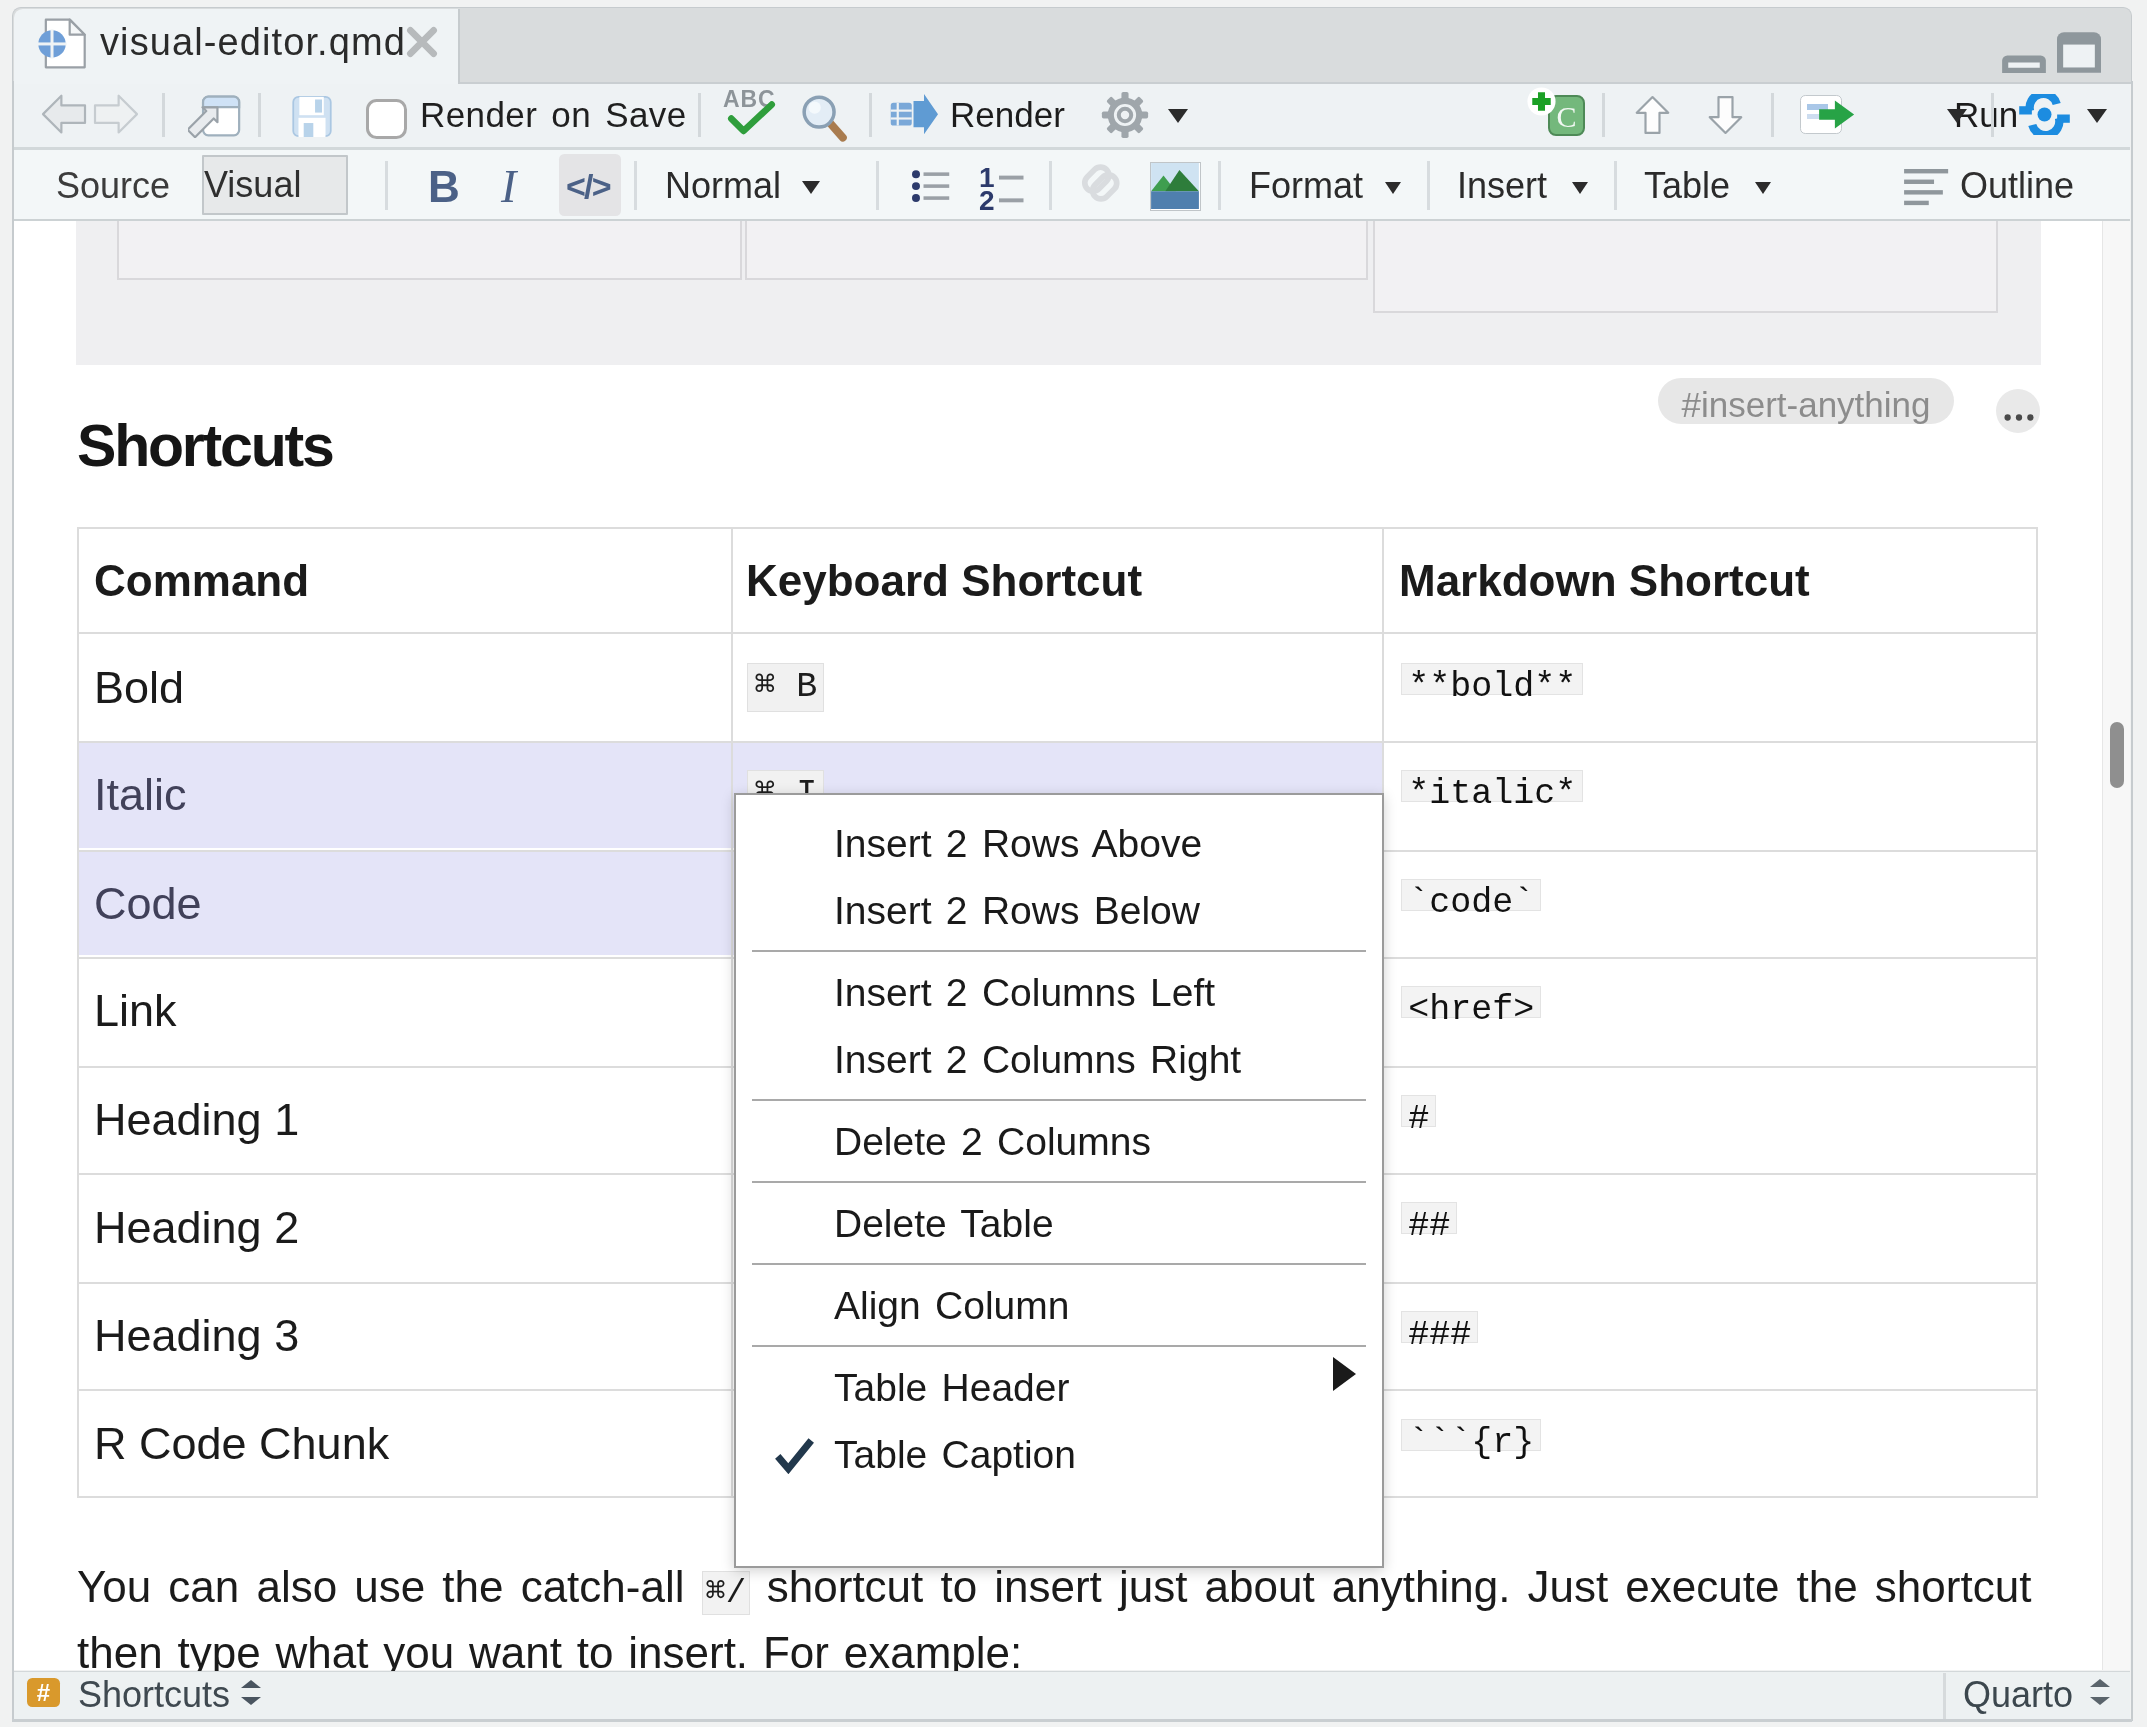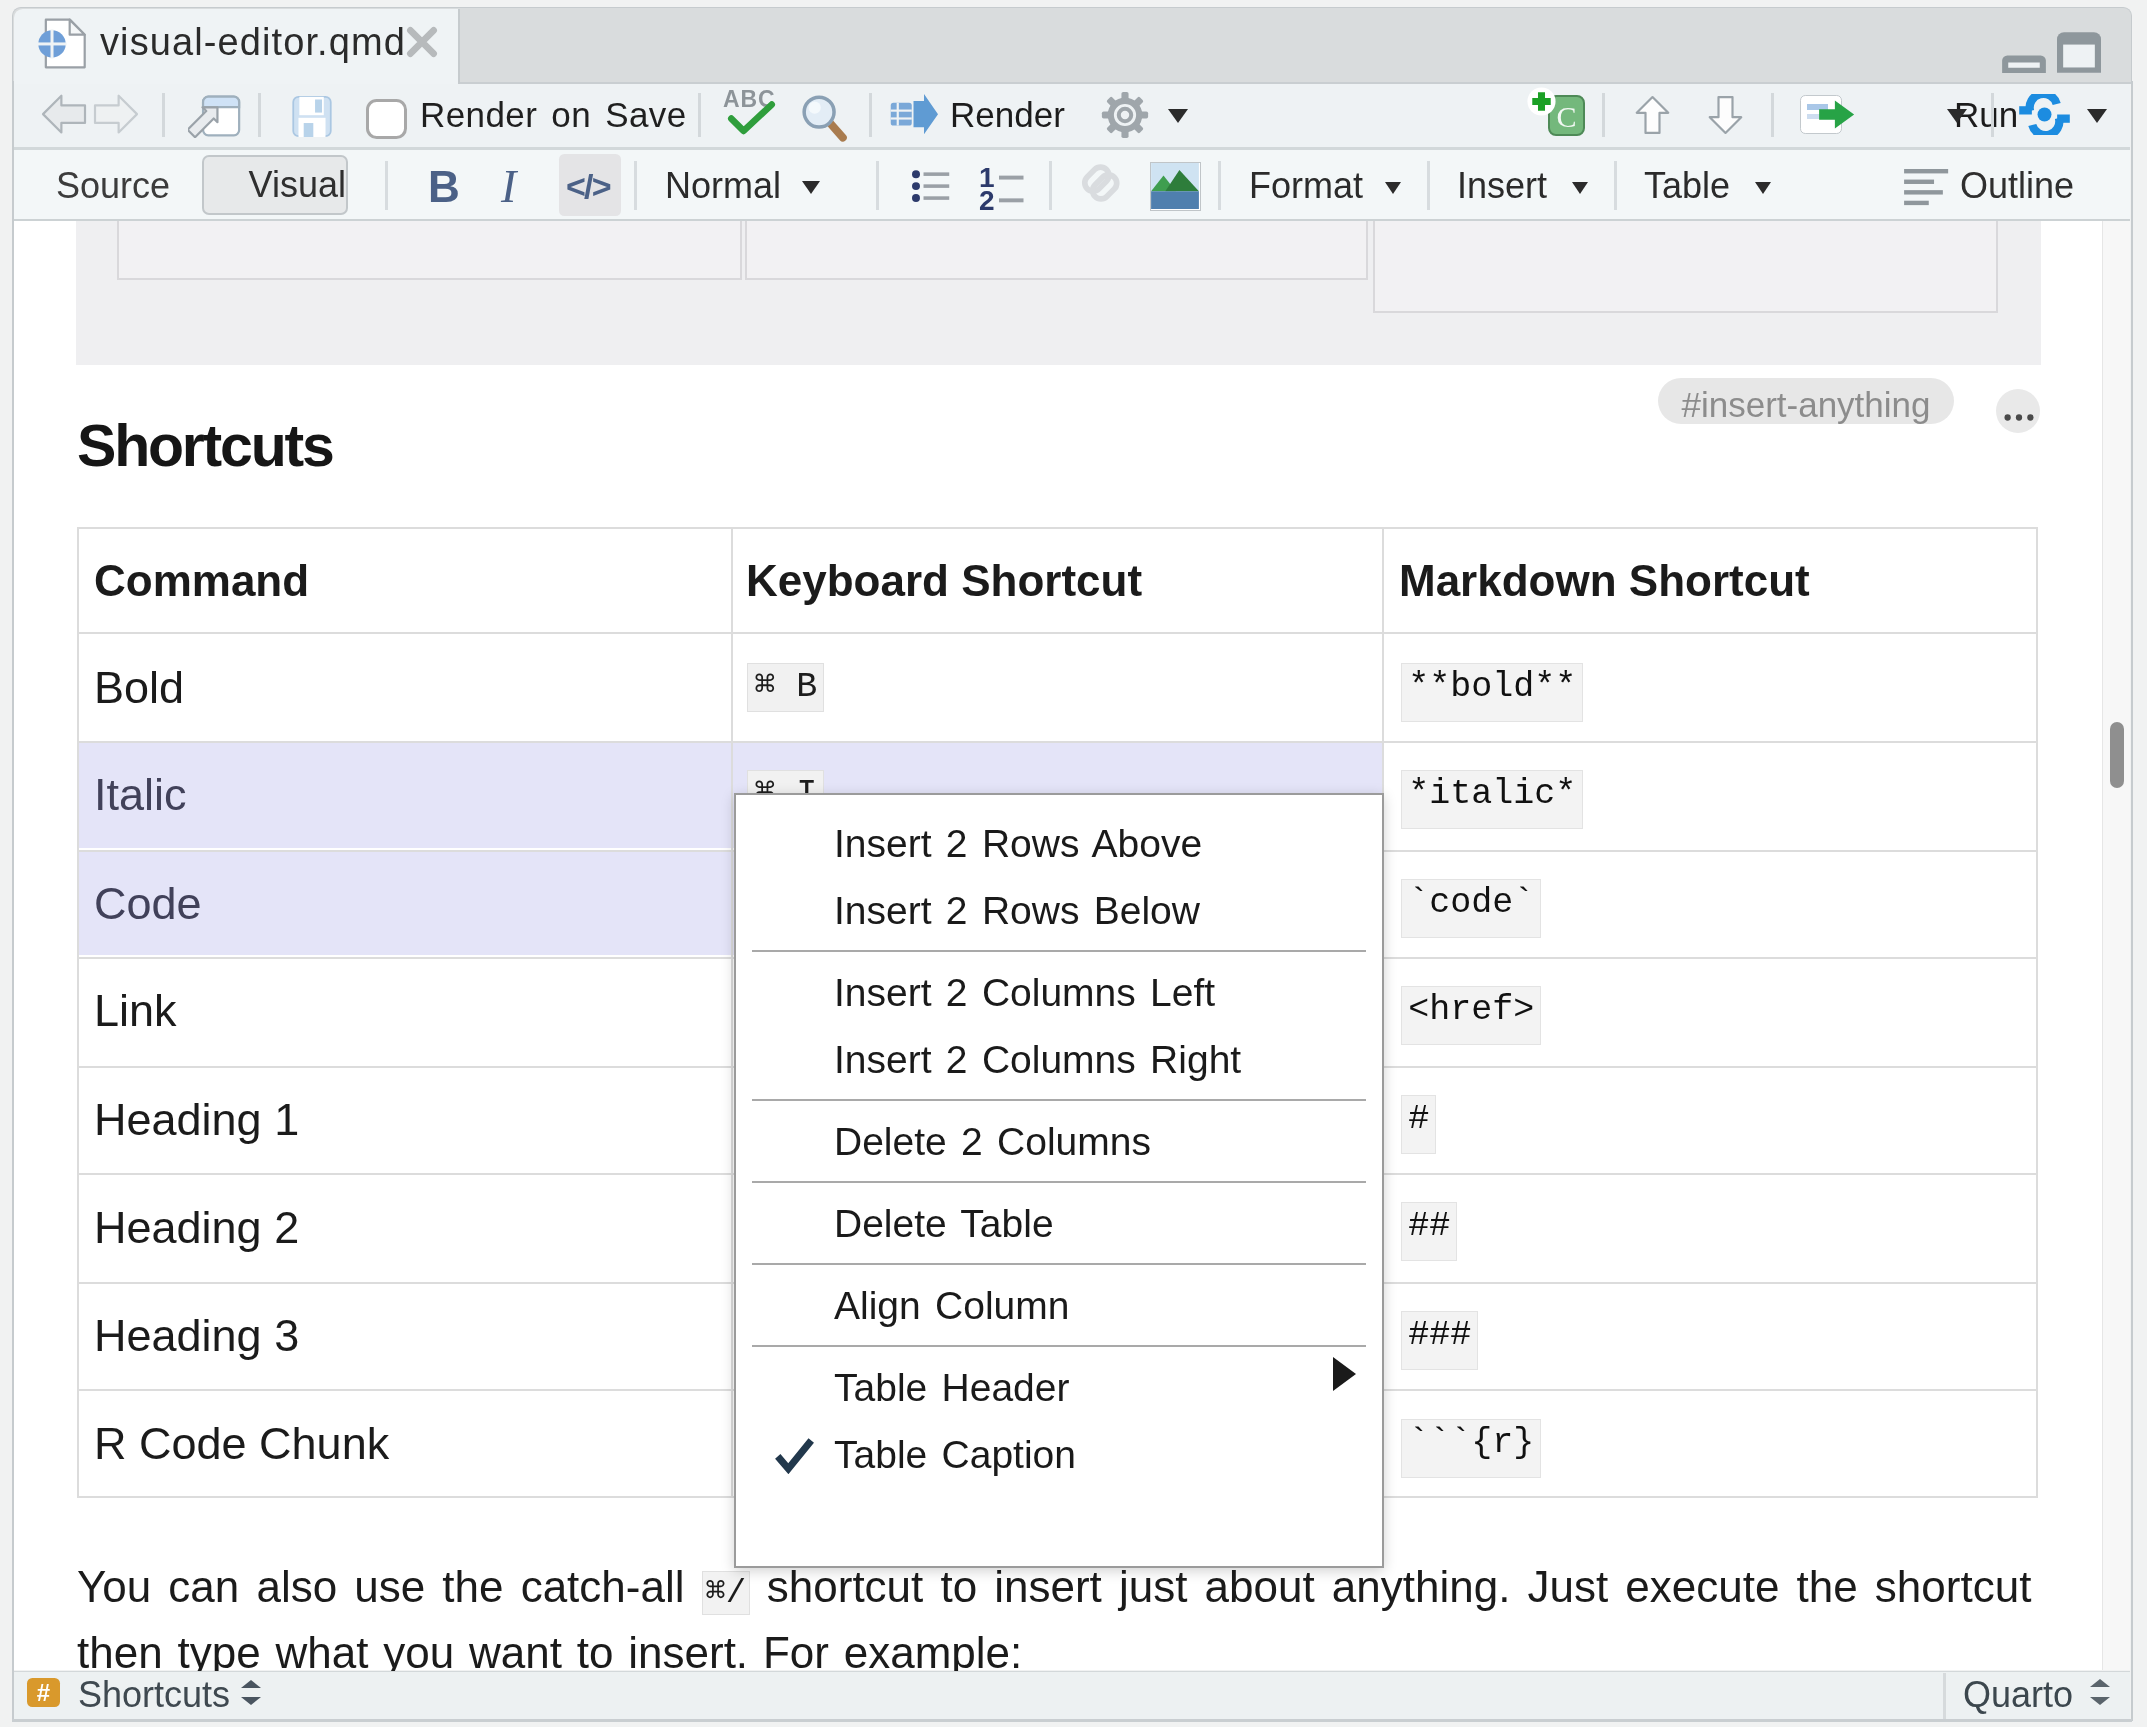--- a/index.html
+++ b/index.html
@@ -3,21 +3,21 @@
 <meta charset="utf-8">
 <style>
   * { margin:0; padding:0; box-sizing:border-box; }
   html,body { width:2147px; height:1727px; }
   body { opacity:0.9999; background:#f1f2f2; font-family:"Liberation Sans", sans-serif; position:relative; overflow:hidden; }
   .abs { position:absolute; }
   .tri-down { width:0; height:0; border-left:10.6px solid transparent; border-right:10.6px solid transparent; border-top:14px solid #2b2b2b; }
   .sep1 { position:absolute; width:2.6px; height:44px; top:93px; background:#d3d8db; }
   .sep2 { position:absolute; width:2.6px; height:49px; top:161px; background:#d7dcdf; }
   .kbd { position:absolute; font-family:"Liberation Mono", monospace; font-size:35px; color:#1d1d1d; background:#f1f1f1; border:1.8px solid #e0e0e0; height:49px; line-height:46px; padding:0 6.2px; white-space:pre; }
-  .code { position:absolute; font-family:"Liberation Mono", monospace; font-size:35px; color:#111; background:#f3f3f3; border:1.8px solid #e3e3e3; height:59px; line-height:46px; padding:0 6.2px; white-space:pre; }
+  .code { position:absolute; font-family:"Liberation Mono", monospace; font-size:35px; color:#111; background:#f3f3f3; border:1.8px solid #e3e3e3; height:32px; line-height:46px; padding:0 6.2px; white-space:pre; }
   .cell { position:absolute; font-size:45px; color:#1b1b1b; white-space:nowrap; }
   .menu-item { height:67px; line-height:67px; padding-left:98px; font-size:39px; word-spacing:3.5px; color:#1a1a1a; white-space:nowrap; }
   .menu-sep { height:1.8px; background:#a9a9a9; margin:6.2px 16px 7px 16px; }
 </style>
 </head>
 <body>
 
 <div class="abs" style="left:12.4px; top:7px; width:2120px; height:77px; background:#d9dcdd; border:1.8px solid #c6cbce; border-bottom:2.6px solid #c9ced1; border-radius:8.8px 8.8px 0 0;"></div>
 
 <div class="abs" style="left:14px; top:8.8px; width:446px; height:75px; background:#eff3f5; border-right:2.6px solid #c6cbce; border-top-left-radius:8.8px;"></div>
@@ -185,21 +185,21 @@
   <circle cx="29" cy="23.5" r="8" fill="#1c8ce0"></circle>
   <rect x="0" y="14" width="14.5" height="9.5" fill="#1c8ce0"></rect>
   <rect x="43.5" y="23.5" width="14.5" height="9.5" fill="#1c8ce0"></rect>
   <path d="M12.5 19.5 A 15.5 15.5 0 0 1 43 11.5" stroke="#1c8ce0" stroke-width="9.5" fill="none"></path>
   <path d="M45.5 27.5 A 15.5 15.5 0 0 1 15 35.5" stroke="#1c8ce0" stroke-width="9.5" fill="none"></path>
 </svg>
 </div>
 <div class="abs tri-down" style="left:2087px; top:109px;"></div>
 
 <div class="abs" style="left:56px; top:168px; font-size:36px; line-height:36px; color:#3c3c3c;">Source</div>
-<div class="abs" style="left:202px; top:155px; width:146px; height:60px; background:#e7e9ea; border:2.6px solid #c2c7ca; border-radius:7px; font-size:36px; line-height:55px; text-align:right; color:#2f2f2f;">Visual</div>
+<div class="abs" style="left:202px; top:155px; width:146px; height:60px; background:#e7e9ea; border:2.6px solid #c2c7ca; border-radius:1px; font-size:36px; line-height:55px; text-align:left; color:#2f2f2f;">Visual</div>
 <div class="sep2" style="left:385px;"></div>
 <div class="abs" style="left:428px; top:165px; font-size:44px; font-weight:bold; color:#4b6187; line-height:44px;">B</div>
 <div class="abs" style="left:501px; top:165px; font-size:46px; font-style:italic; font-family:'Liberation Serif',serif; color:#4b6187; line-height:44px;">I</div>
 <div class="abs" style="left:559px; top:154px; width:62px; height:62px; background:#e4e4e6; border-radius:5.3px;"></div>
 <div class="abs" style="left:566px; top:169px; font-size:34px; font-weight:bold; color:#4b6187; line-height:34px; letter-spacing:-1.8px;">&lt;/&gt;</div>
 <div class="sep2" style="left:634px;"></div>
 <div class="abs" style="left:665px; top:168px; font-size:36px; line-height:36px; color:#2b2b2b;">Normal</div>
 <div class="abs tri-down" style="left:802px; top:181px; border-left-width:9.7px; border-right-width:9.7px; border-top-width:13.2px;"></div>
 <div class="sep2" style="left:876px;"></div>
 

